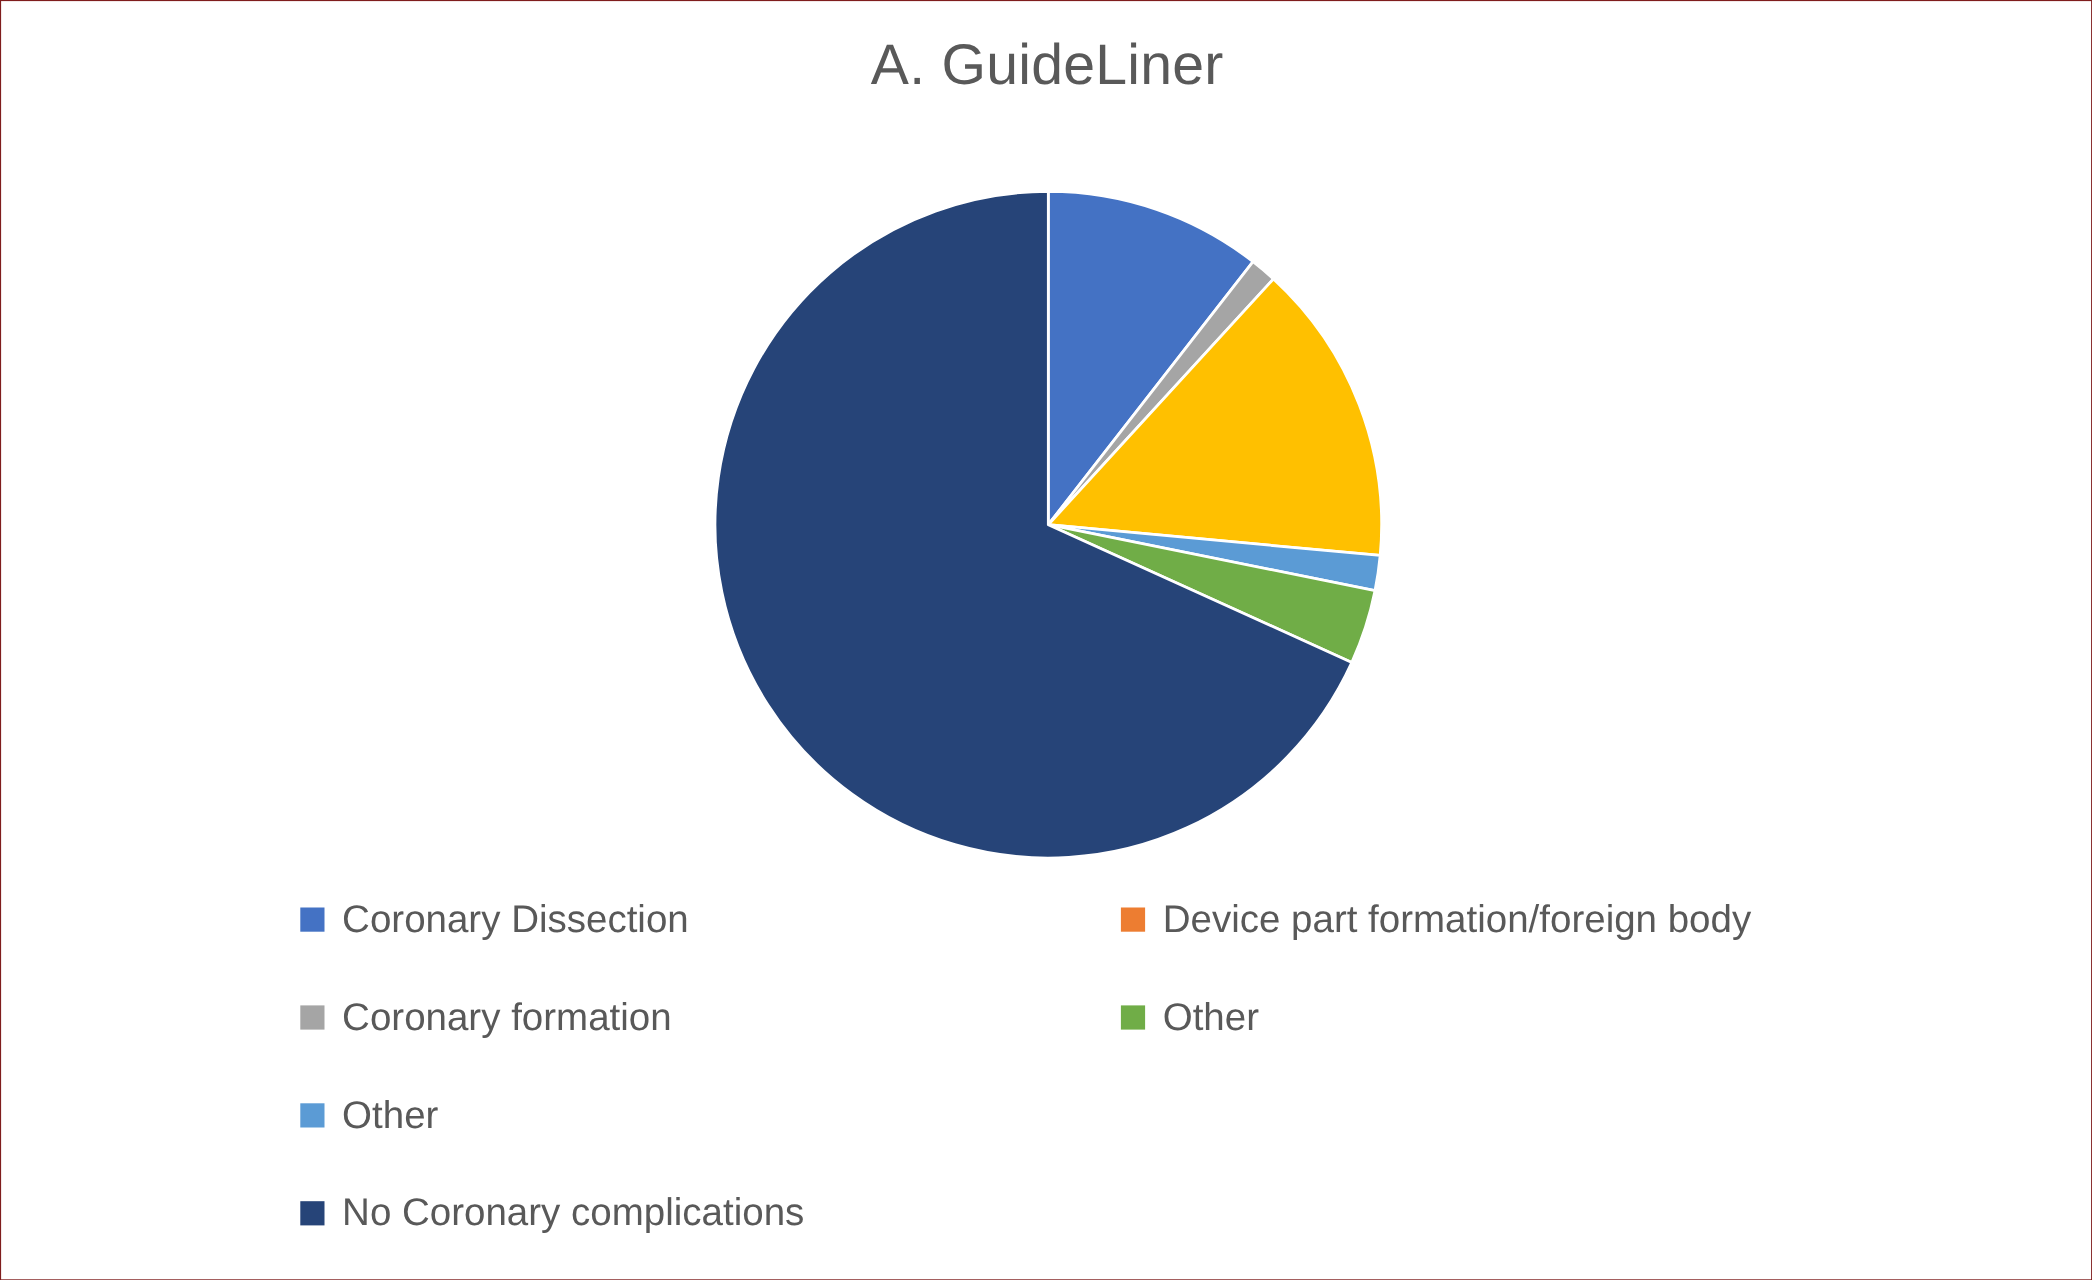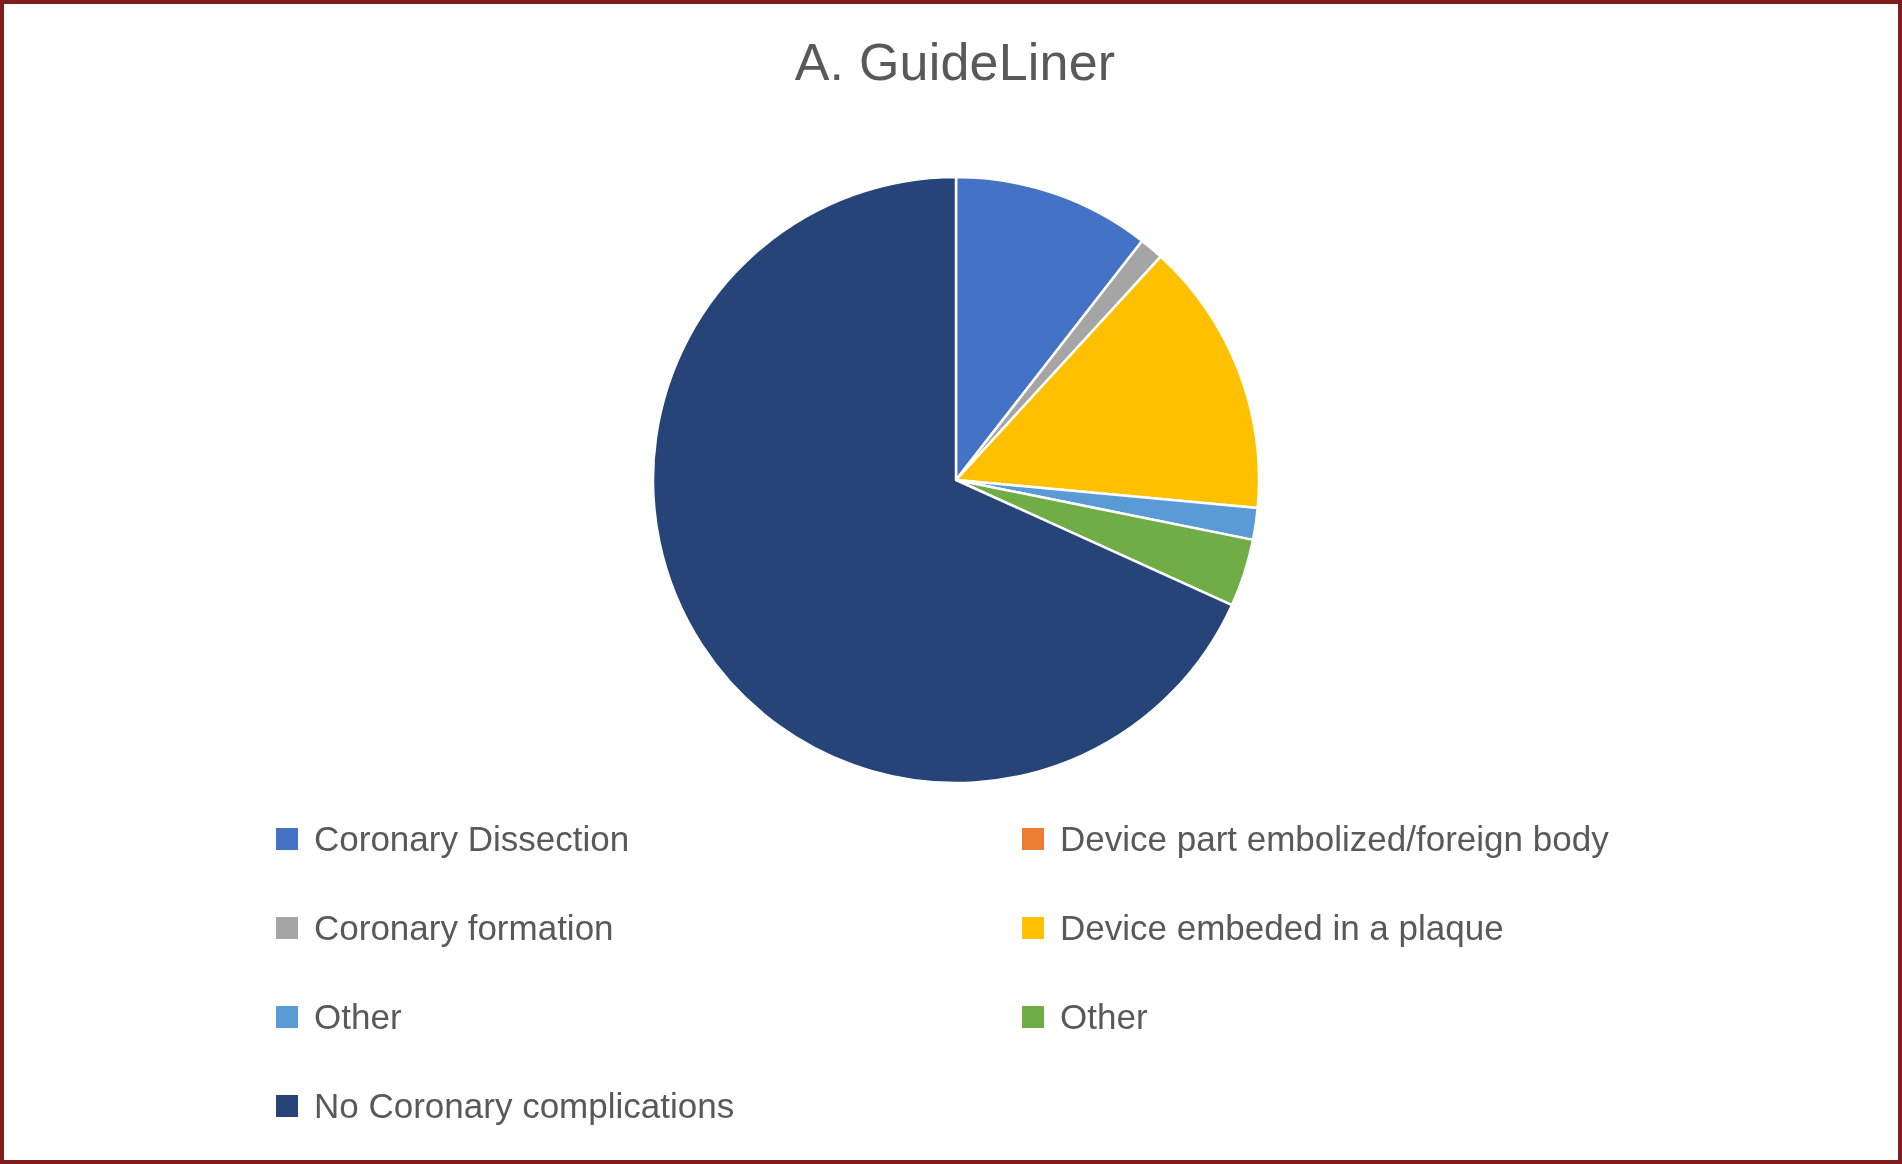--- a/index.html
+++ b/index.html
@@ -9,21 +9,21 @@
     background: #ffffff;
   }
   body {
     font-family: "Liberation Sans", sans-serif;
   }
   #figure-frame {
     position: relative;
     width: 1902px;
     height: 1164px;
     background: #ffffff;
-    border: 4px solid #7f1d1d;
+    border: 1px solid #7f1d1d;
     box-sizing: border-box;
     overflow: hidden;
   }
   #chart-title {
     position: absolute;
     left: 0;
     top: 30px;
     width: 1902px;
     text-align: center;
     font-size: 52px;
@@ -121,27 +121,23 @@
       <div class="legend-item">
         <span class="legend-swatch" style="background-color: rgb(38, 68, 120);"></span>
         <span class="legend-label">No Coronary complications</span>
       </div>
     </div>
 
     <div class="legend-col" id="legend-col-right">
 
       <div class="legend-item legend-item-wide">
         <span class="legend-swatch" style="background-color: rgb(237, 125, 49);"></span>
-        <span class="legend-label">Device part embolized/foreign body</span>
+        <span class="legend-label">Device part formation/foreign body</span>
       </div>
 
-      <div class="legend-item legend-item-wide">
-        <span class="legend-swatch" style="background-color: rgb(255, 192, 0);"></span>
-        <span class="legend-label">Device embeded in a plaque</span>
-      </div>
 
       <div class="legend-item">
         <span class="legend-swatch" style="background-color: rgb(112, 173, 71);"></span>
         <span class="legend-label">Other</span>
       </div>
     </div>
   </div>
 </div>
 
 </body></html>

